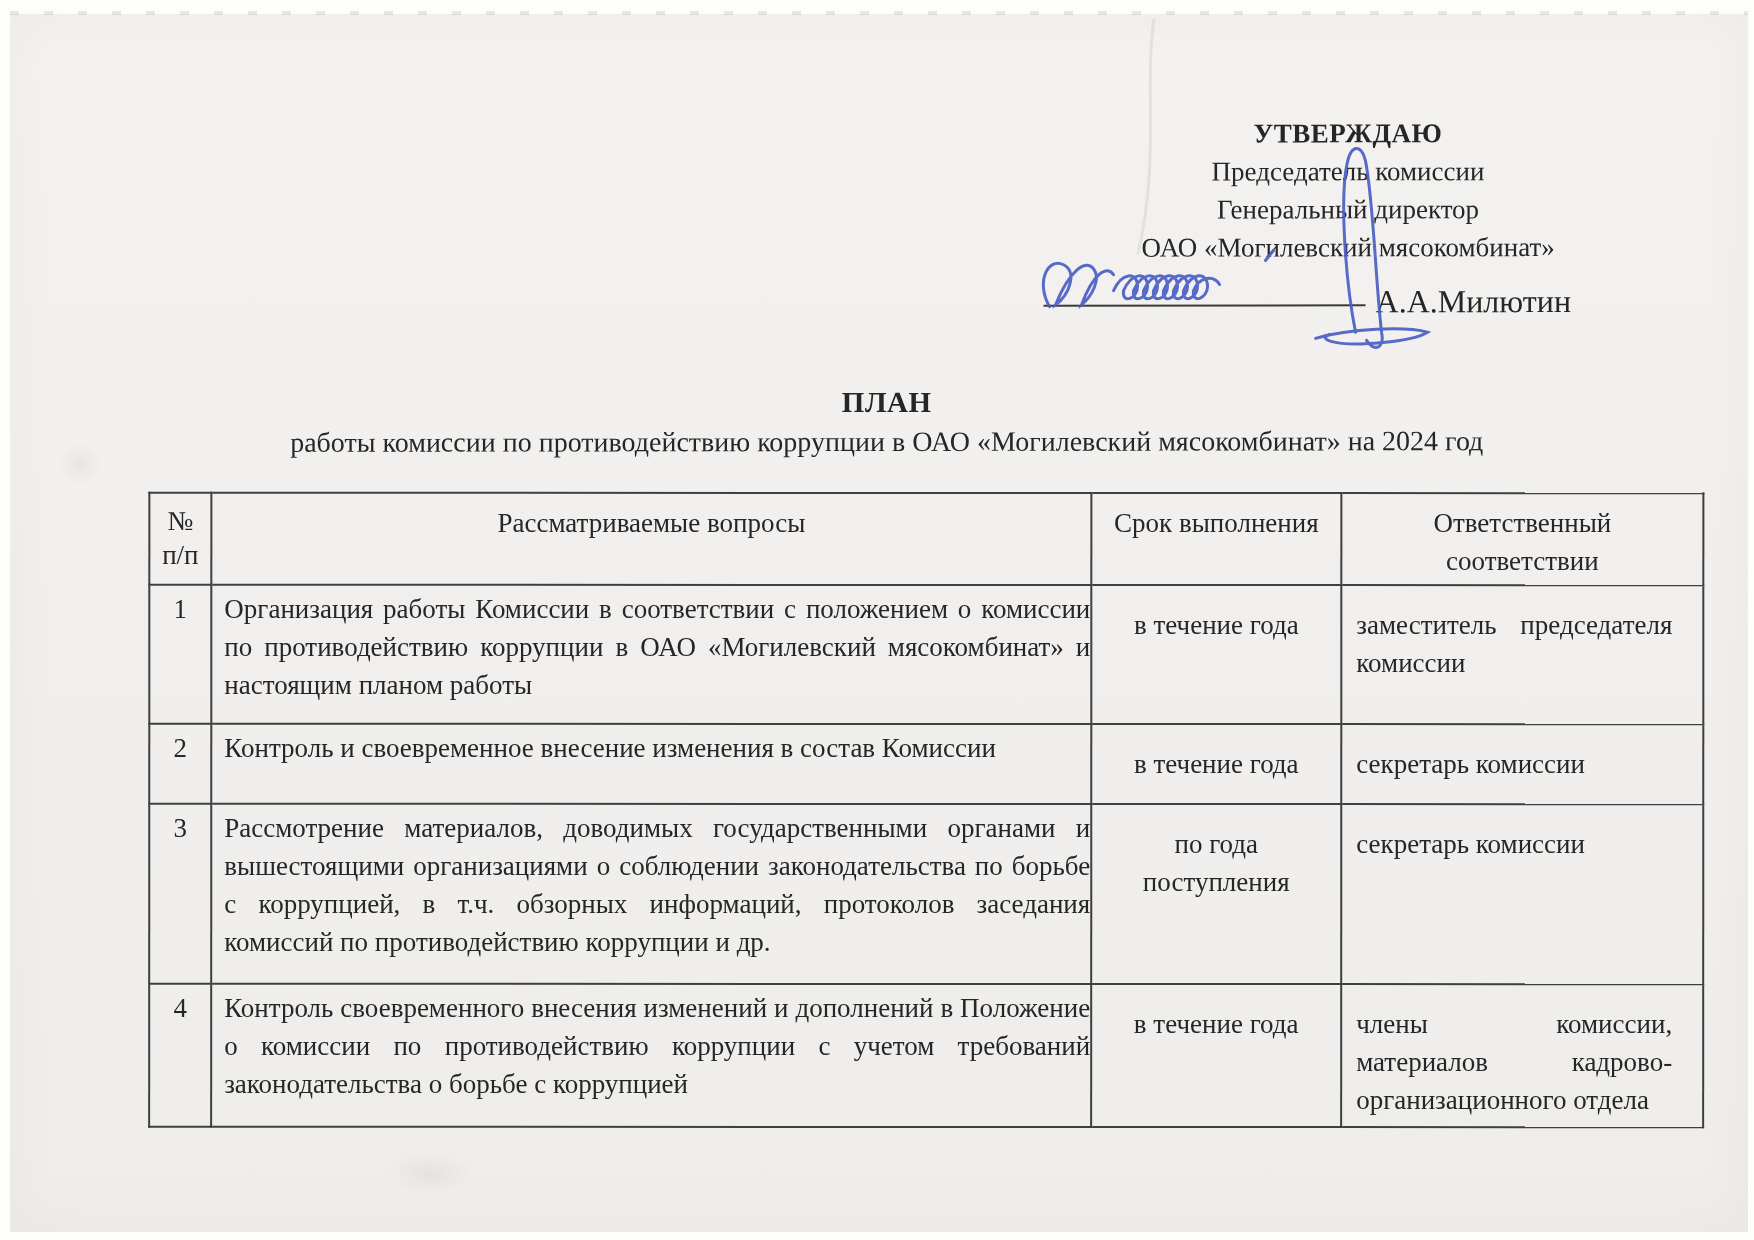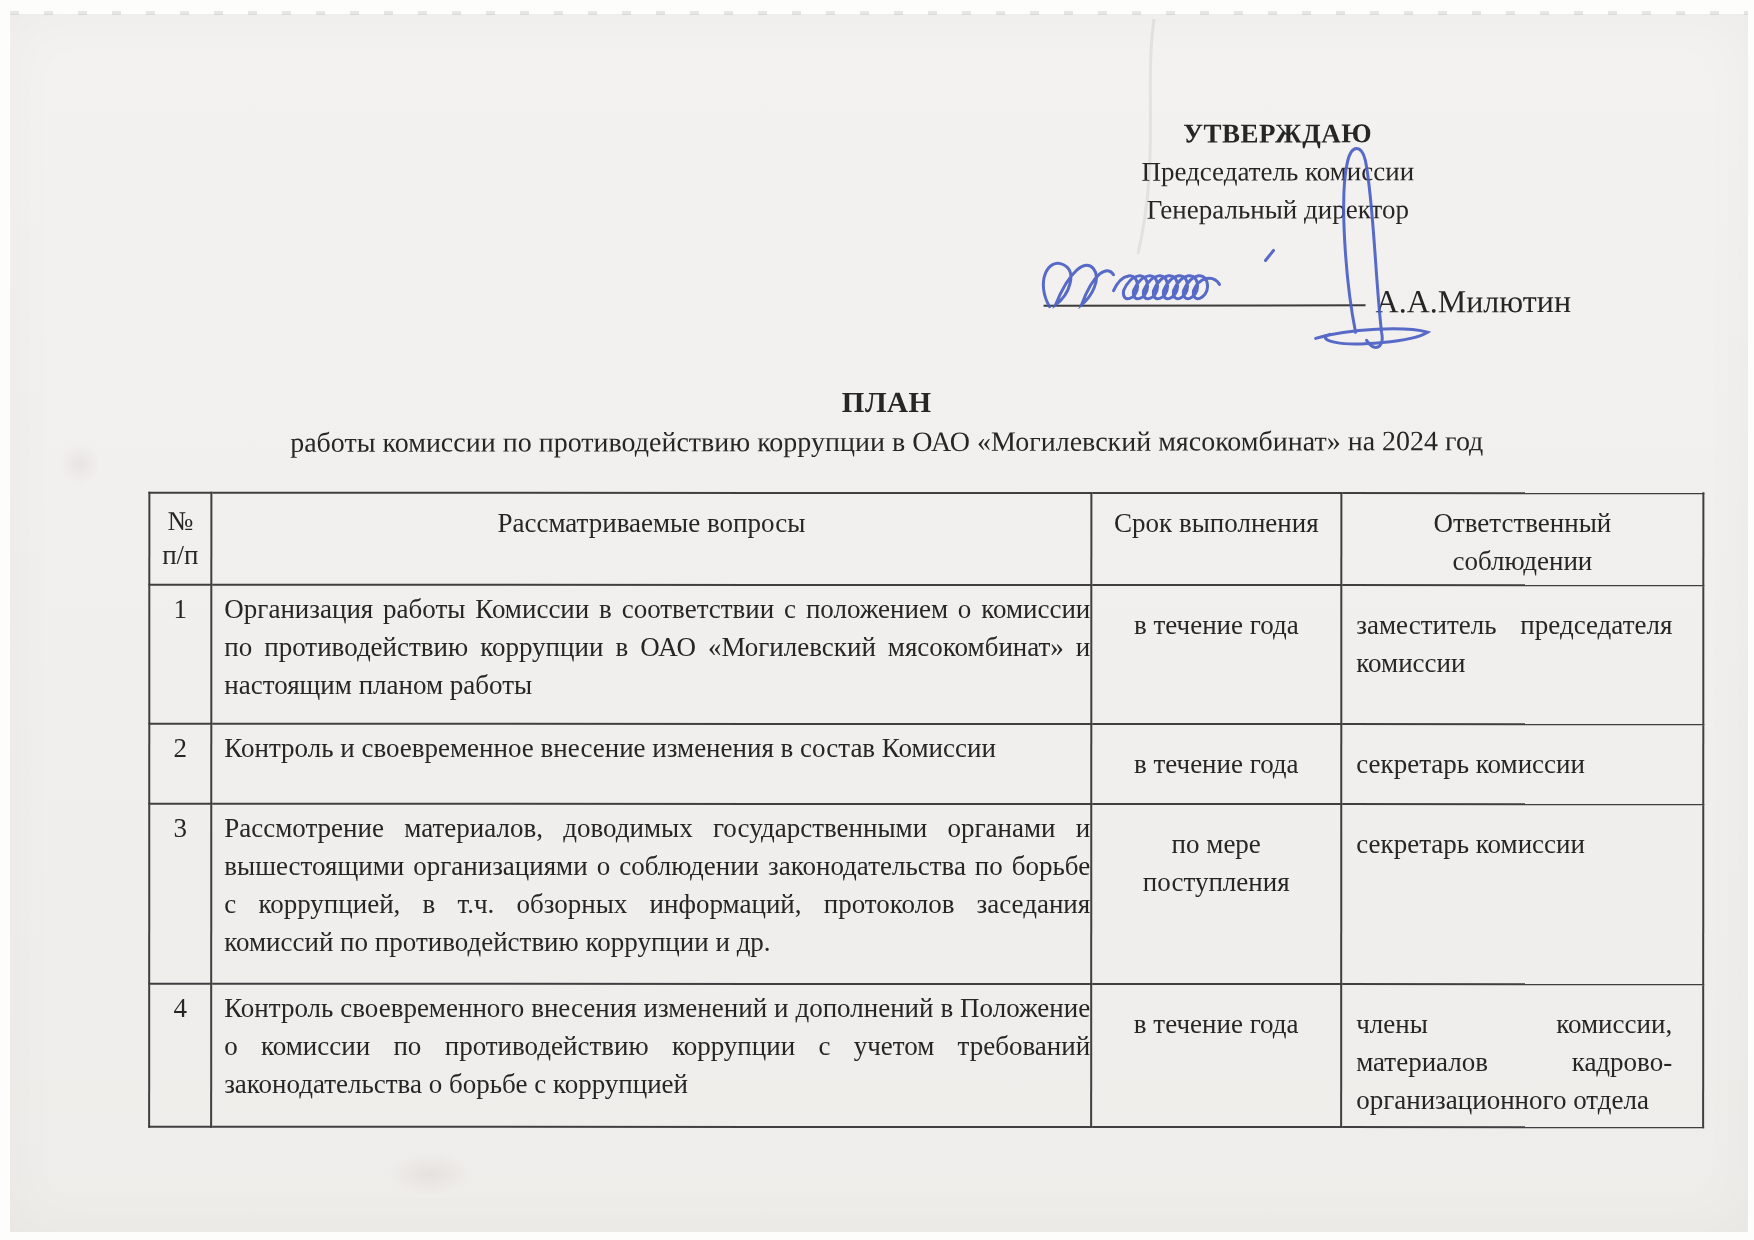--- a/index.html
+++ b/index.html
@@ -89,20 +89,21 @@
   <div class="smudge" style="left:40px; top:420px; width:60px; height:60px;"></div>
   <div class="smudge" style="left:360px; top:1130px; width:120px; height:60px;"></div>
 
   <div class="content">
 
     <div class="approval">
       <div class="lines">
         <div class="heading">УТВЕРЖДАЮ</div>
         <div>Председатель комиссии</div>
         <div>Генеральный директор</div>
+        <div>ОАО «Могилевский мясокомбинат»</div>
       </div>
       <div class="sig-underline"></div>
       <span class="signee">А.А.Милютин</span>
 
       <svg class="signature-svg" width="440" height="230" viewBox="0 0 440 230" fill="none" stroke="#4a5fc4" stroke-width="3" stroke-linecap="round" opacity="0.92">
 
         <path d="M36,174 C22,150 34,124 50,132 C64,139 56,162 42,172 C56,138 72,126 80,136 C88,146 78,164 68,172 C80,140 94,132 100,142"></path>
 
         <path d="M100,158
                  c8,-18 24,-20 24,-4 c0,12 -16,18 -14,4
@@ -138,41 +139,41 @@
       <thead>
         <tr style="height:76px">
           <th class="h-num">
             <div>№</div>
             <div>п/п</div>
           </th>
           <th>Рассматриваемые вопросы</th>
           <th>Срок выполнения</th>
           <th>
             <div>Ответственный</div>
-            <div>соблюдении</div>
+            <div>соответствии</div>
           </th>
         </tr>
       </thead>
       <tbody>
         <tr style="height:139px">
           <td class="c-num">1</td>
           <td class="c-q">Организация работы Комиссии в соответствии с положением о комиссии по противодействию коррупции в ОАО «Могилевский мясокомбинат» и настоящим планом работы</td>
           <td class="c-term">в течение года</td>
           <td class="c-resp">заместитель председателя комиссии</td>
         </tr>
         <tr style="height:77px">
           <td class="c-num">2</td>
           <td class="c-q">Контроль и своевременное внесение изменения в состав Комиссии</td>
           <td class="c-term">в течение года</td>
           <td class="c-resp">секретарь комиссии</td>
         </tr>
         <tr style="height:180px">
           <td class="c-num">3</td>
           <td class="c-q">Рассмотрение материалов, доводимых государственными органами и вышестоящими организациями о соблюдении законодательства по борьбе с коррупцией, в т.ч. обзорных информаций, протоколов заседания комиссий по противодействию коррупции и др.</td>
-          <td class="c-term">по мере поступления</td>
+          <td class="c-term">по года поступления</td>
           <td class="c-resp">секретарь комиссии</td>
         </tr>
         <tr style="height:143px">
           <td class="c-num">4</td>
           <td class="c-q">Контроль своевременного внесения изменений и дополнений в Положение о комиссии по противодействию коррупции с учетом требований законодательства о борьбе с коррупцией</td>
           <td class="c-term">в течение года</td>
           <td class="c-resp">члены комиссии, материалов кадрово-организационного отдела</td>
         </tr>
       </tbody>
     </table>

